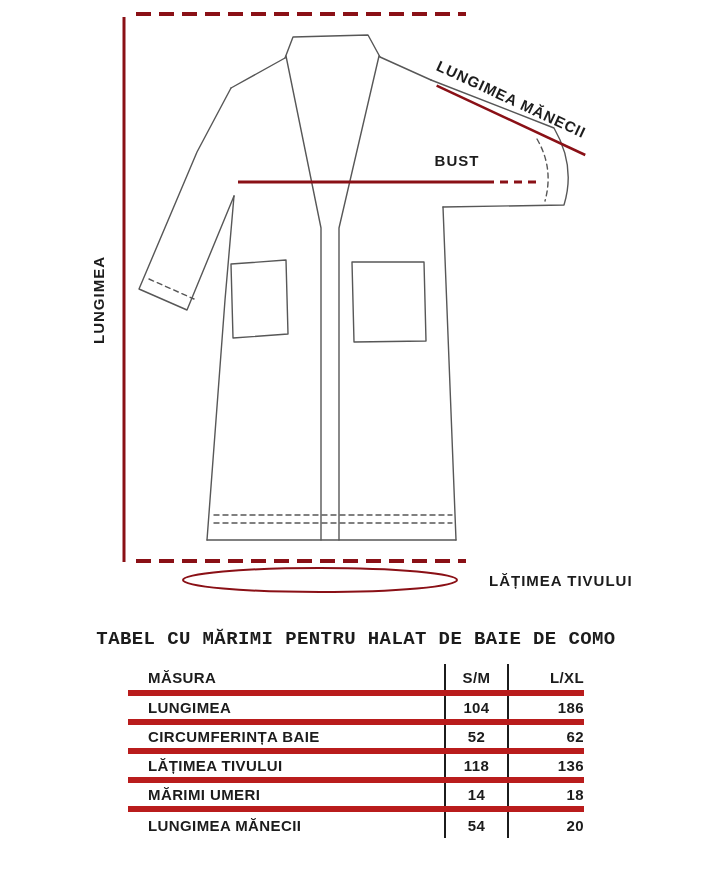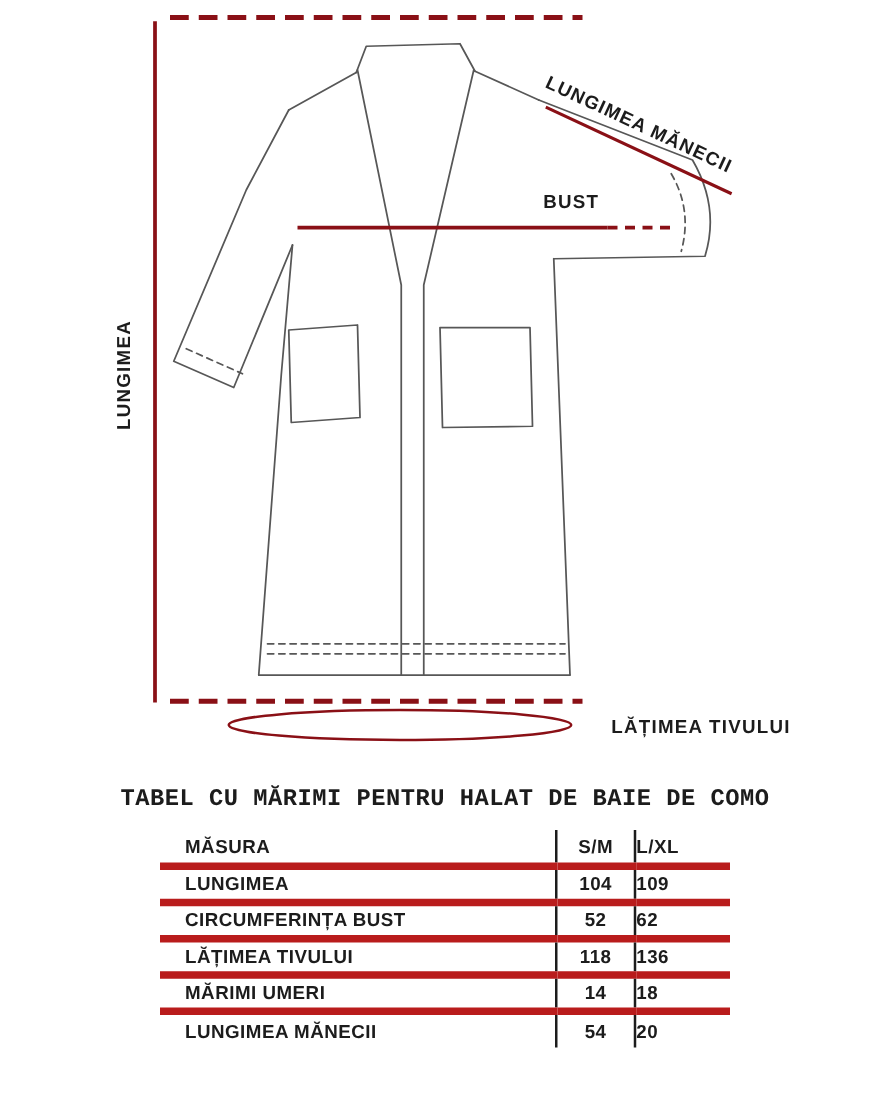--- a/index.html
+++ b/index.html
@@ -55,21 +55,21 @@
     text-align: left;
     padding-left: 20px;
   }
   table.size-table .c2 {
     width: 63px;
     text-align: center;
     border-left: 2px solid #1c1c1c;
   }
   table.size-table .c3 {
     width: 76px;
-    text-align: left;
+    text-align: right;
     border-left: 2px solid #1c1c1c;
   }
   table.size-table tbody tr:last-child th,
   table.size-table tbody tr:last-child td {
     border-bottom: none;
   }
 </style>
 </head>
 <body>
 
@@ -136,24 +136,24 @@
       <tr>
         <th class="c1">MĂSURA</th>
         <th class="c2">S/M</th>
         <th class="c3">L/XL</th>
       </tr>
     </thead>
     <tbody>
       <tr>
         <td class="c1">LUNGIMEA</td>
         <td class="c2">104</td>
-        <td class="c3">109</td>
+        <td class="c3">186</td>
       </tr>
       <tr>
-        <td class="c1">CIRCUMFERINȚA BUST</td>
+        <td class="c1">CIRCUMFERINȚA BAIE</td>
         <td class="c2">52</td>
         <td class="c3">62</td>
       </tr>
       <tr>
         <td class="c1">LĂȚIMEA TIVULUI</td>
         <td class="c2">118</td>
         <td class="c3">136</td>
       </tr>
       <tr>
         <td class="c1">MĂRIMI UMERI</td>

